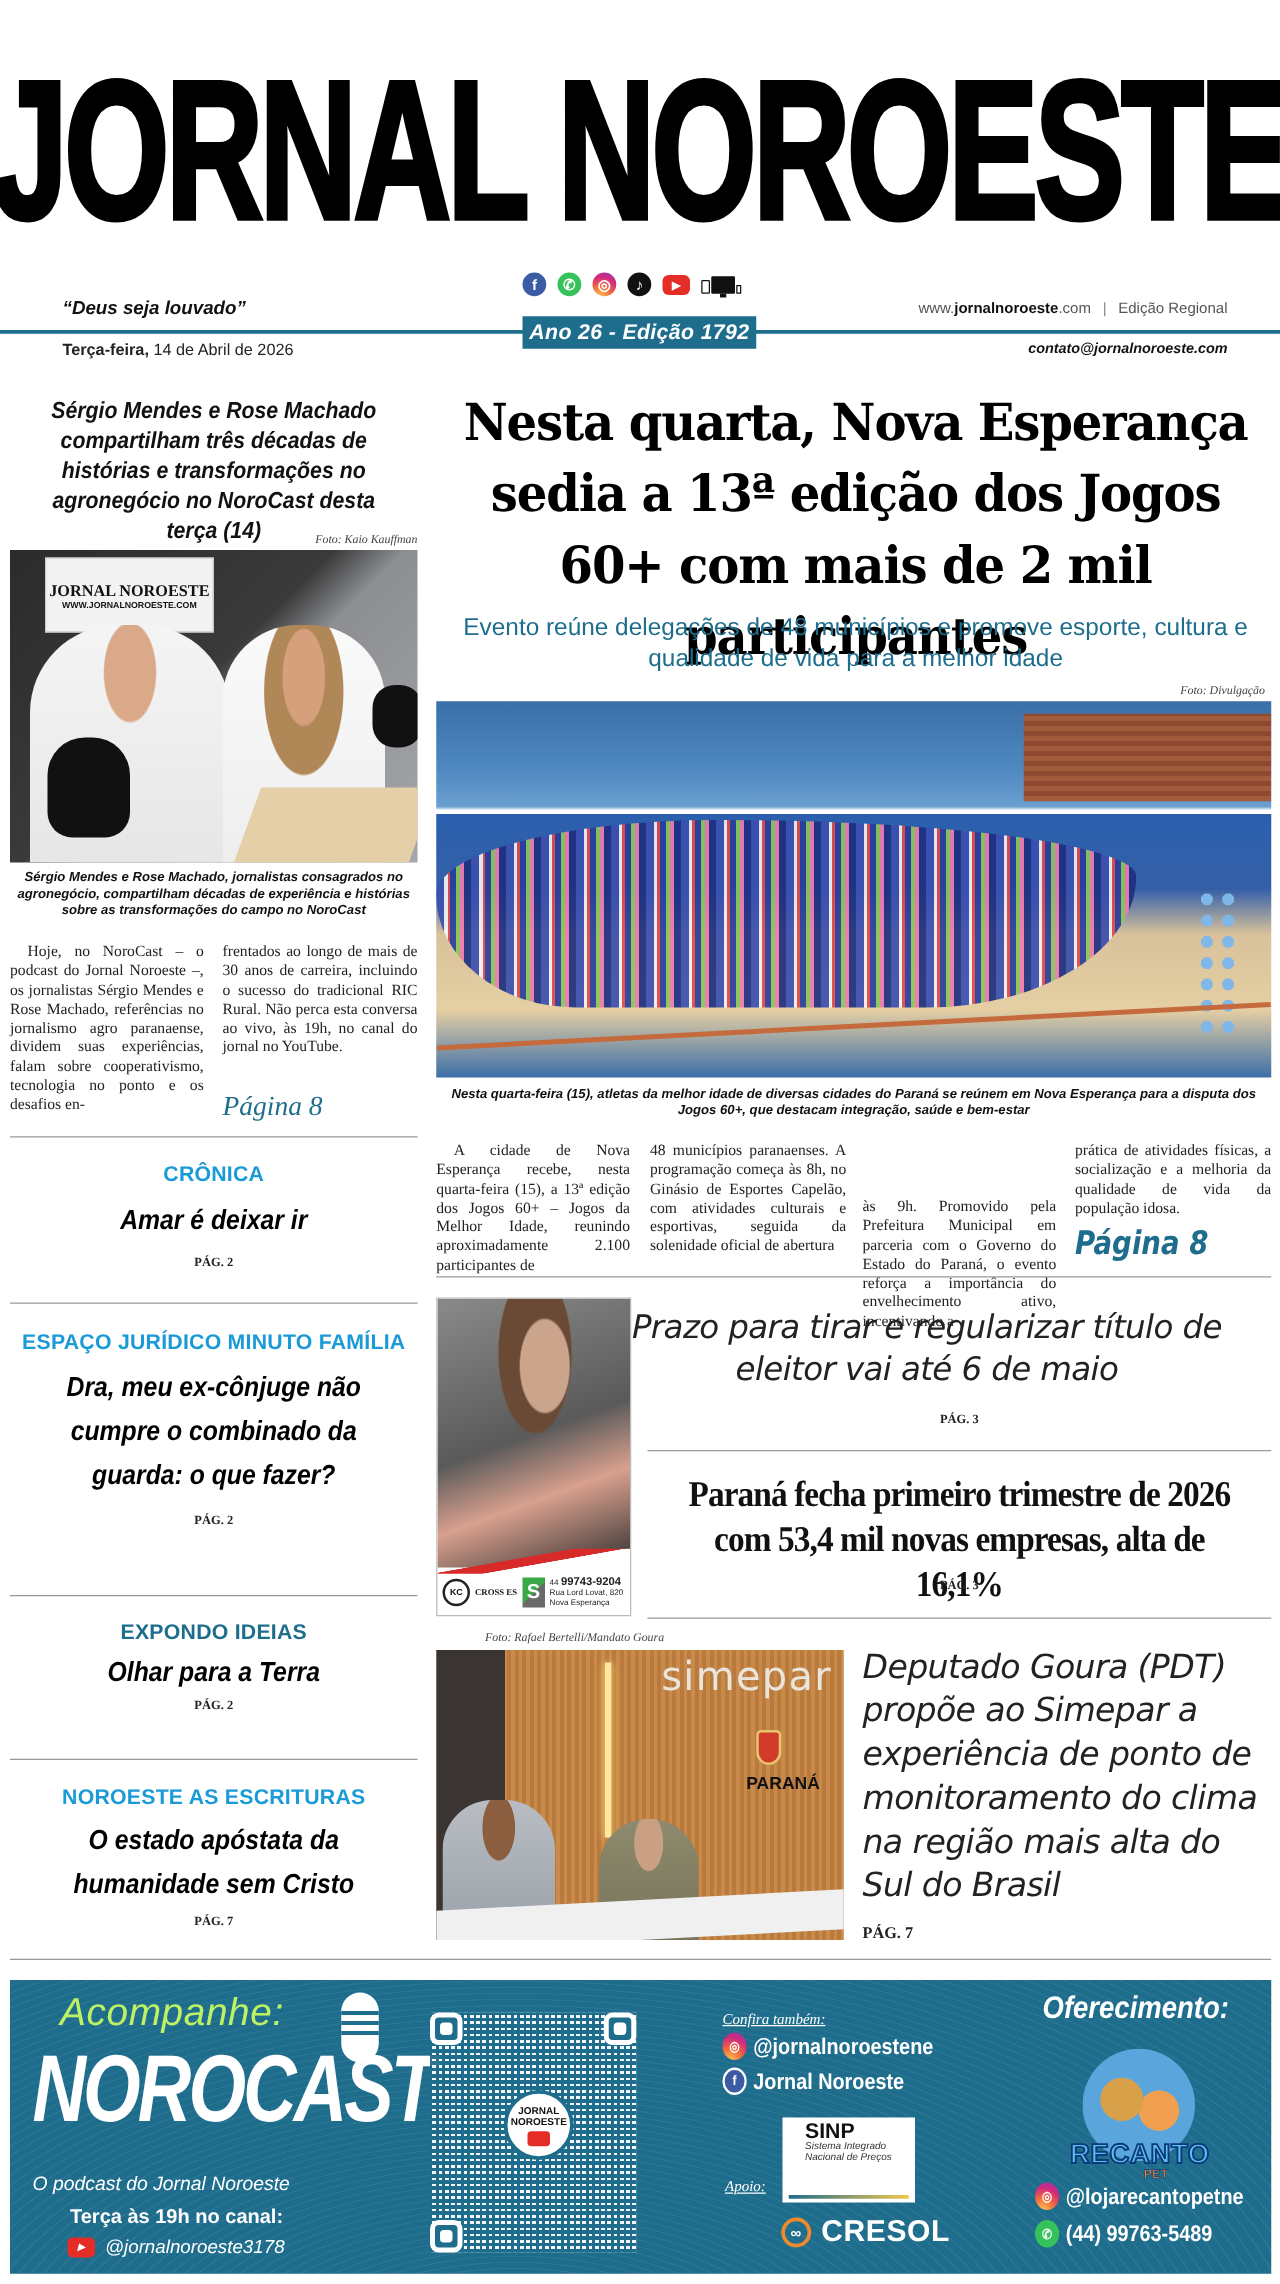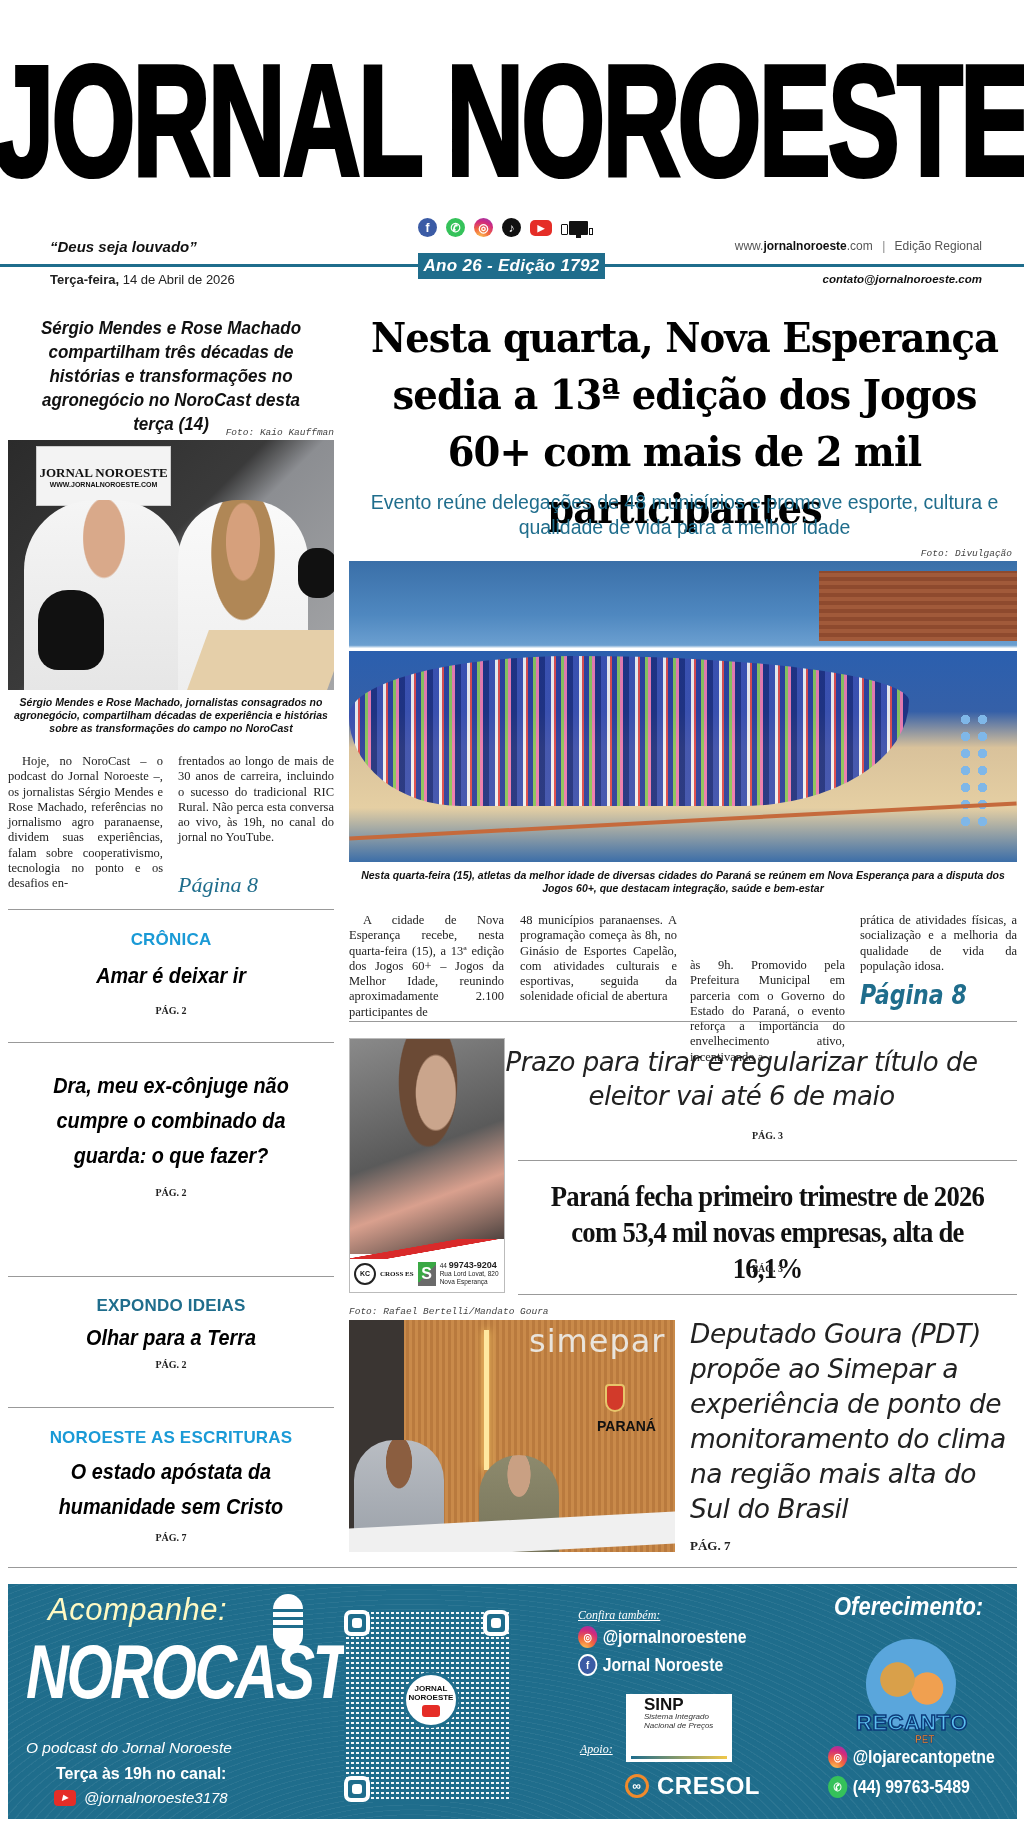--- a/index.html
+++ b/index.html
@@ -31,21 +31,21 @@
   .edition { left: 418px; top: 253px; width: 187px; height: 26px; background: #1f6d8c; color: #fff; font-weight: 700; font-style: italic; font-size: 17px; display: flex; align-items: center; justify-content: center; letter-spacing: 0.3px; }
 
   .site { right: 42px; top: 239px; font-size: 12px; color: #555; }
   .site b { color: #111; }
   .site .sep { margin: 0 6px; color: #888; }
   .contact { right: 42px; top: 273px; font-size: 11.5px; font-style: italic; font-weight: 700; color: #111; }
 
   
   .lc { left: 8px; width: 326px; }
   .lead-left-title { left: 8px; top: 316px; width: 326px; text-align: center; font-weight: 700; font-style: italic; font-size: 18.5px; line-height: 24px; transform: scaleX(0.92); transform-origin: center top; }
-  .credit { font-family: Liberation Mono, monospace; font-style: italic; font-size: 9.5px; color: #444; }
+  .credit { font-family: Liberation Serif, serif; font-style: italic; font-size: 9.5px; color: #444; margin-left: 39px; }
   .credit-left { right: 690px; top: 427px; }
   .photo-podcast { left: 8px; top: 440px; width: 326px; height: 250px; background: linear-gradient(135deg, #2b2b2b 0%, #3a3a3a 45%, #8c8e92 55%, #a5a6a8 100%); overflow: hidden; }
   .pp-sign { left: 28px; top: 6px; width: 135px; height: 60px; background: #f3f3f3; border: 1px solid #ccc; display:flex; flex-direction:column; align-items:center; justify-content:center; font-family: "Liberation Serif", serif; font-weight: 700; font-size: 13px; color:#111; }
   .pp-sign small { font-size: 7px; font-family: "Liberation Sans", sans-serif; }
   .pp-man { left: 16px; top: 60px; width: 160px; height: 190px; background: radial-gradient(ellipse at 50% 20%, #d9a98a 0 18%, transparent 19%), linear-gradient(#f5f5f5, #e6e6e6); border-radius: 70px 70px 0 0; }
   .pp-woman { left: 170px; top: 60px; width: 130px; height: 190px; background: radial-gradient(ellipse at 50% 22%, #d6a07c 0 18%, transparent 19%), radial-gradient(ellipse at 50% 28%, #b08756 0 34%, transparent 35%), linear-gradient(#fafafa, #eee); border-radius: 60px 60px 0 0; }
   .pp-mic { left: 30px; top: 150px; width: 66px; height: 80px; background: #111; border-radius: 30px 30px 20px 20px; }
   .pp-mic2 { left: 290px; top: 108px; width: 40px; height: 50px; background: #111; border-radius: 18px; }
   .pp-desk { left: 190px; top: 190px; width: 140px; height: 60px; background: #e5cfa9; transform: skewX(-20deg); }
   .caption { font-style: italic; font-weight: 700; font-size: 10.5px; line-height: 13px; text-align: center; color: #111; }
@@ -123,21 +123,21 @@
   .ps-man2 { left: 130px; top: 135px; width: 80px; height: 97px; background: radial-gradient(ellipse at 50% 20%, #c9a083 0 20%, transparent 21%), linear-gradient(#8d8a6d, #77745a); border-radius: 40px 40px 0 0; }
   .ps-table { left: 0; top: 200px; width: 326px; height: 32px; background: #f0f0f0; transform: skewY(-3deg); }
   .story-r3-title { left: 690px; top: 1316px; width: 330px; font-family: "DejaVu Sans", sans-serif; font-style: italic; font-weight: 300; font-size: 26.5px; line-height: 35px; color: #222; letter-spacing: -0.5px; }
   .story-r3-pag { left: 690px; top: 1538px; font-size: 13px; text-align: left; }
 
   .hr-bottom { left: 8px; top: 1567px; width: 1009px; }
 
   
   .banner { left: 8px; top: 1584px; width: 1009px; height: 235px; background: #1f6d8c; overflow: hidden; }
   .banner::before { content:""; position:absolute; inset:0; background: repeating-radial-gradient(ellipse at 40% 140%, rgba(255,255,255,0.06) 0 1px, transparent 2px 9px); }
-  .b-acomp { left: 40px; top: 8px; color: #fef9c3; font-size: 31px; font-weight: 300; font-style: italic; letter-spacing: 0.5px; text-align: right; }
+  .b-acomp { left: 40px; top: 8px; color: #bef264; font-size: 31px; font-weight: 300; font-style: italic; letter-spacing: 0.5px; text-align: right; }
   .b-mic { left: 265px; top: 10px; width: 30px; height: 56px; background: #fff; border-radius: 15px; }
   .b-mic::after { content:""; position:absolute; left: 0; top: 12px; width: 30px; height: 22px; background: repeating-linear-gradient(0deg, #1f6d8c 0 3px, transparent 3px 8px); }
   .b-noro { left: 18px; top: 50px; color: #fff; font-weight: 900; font-style: italic; font-size: 76px; letter-spacing: -3px; transform: scaleX(0.78); transform-origin: left; line-height: 1; }
   .b-sub { left: 18px; top: 155px; color: #fff; font-style: italic; font-weight: 300; font-size: 15.5px; }
   .b-when { left: 48px; top: 181px; color: #fff; font-weight: 700; font-size: 16px; }
   .b-yt { left: 46px; top: 205px; display: flex; align-items: center; gap: 8px; color: #fff; font-style: italic; font-size: 15px; }
   .b-yt-icon { width: 22px; height: 16px; background: #e52d27; border-radius: 4px; font-size: 8px; display:flex; align-items:center; justify-content:center; color:#fff; }
 
   .b-qr { left: 336px; top: 26px; width: 165px; height: 192px; background:
       repeating-linear-gradient(0deg, rgba(31,109,140,1) 0 3px, transparent 3px 5px),
@@ -233,20 +233,21 @@
 
   <div class="abs lc" style="top:930px;">
     <div class="kicker">CRÔNICA</div>
     <div class="col-title" style="margin-top:8px;">Amar é deixar ir</div>
     <div class="pag" style="margin-top:12px;">PÁG. 2</div>
   </div>
 
   <div class="abs hr hr-l2"></div>
 
   <div class="abs lc" style="top:1062px;">
+    <div class="kicker" style="line-height:24px;">ESPAÇO JURÍDICO MINUTO FAMÍLIA</div>
     <div class="col-title" style="margin-top:6px;">Dra, meu ex-cônjuge não cumpre o combinado da guarda: o que fazer?</div>
     <div class="pag" style="margin-top:14px;">PÁG. 2</div>
   </div>
 
   <div class="abs hr hr-l3"></div>
 
   <div class="abs lc" style="top:1296px;">
     <div class="kicker dark">EXPONDO IDEIAS</div>
     <div class="col-title" style="margin-top:4px;">Olhar para a Terra</div>
     <div class="pag" style="margin-top:4px;">PÁG. 2</div>

